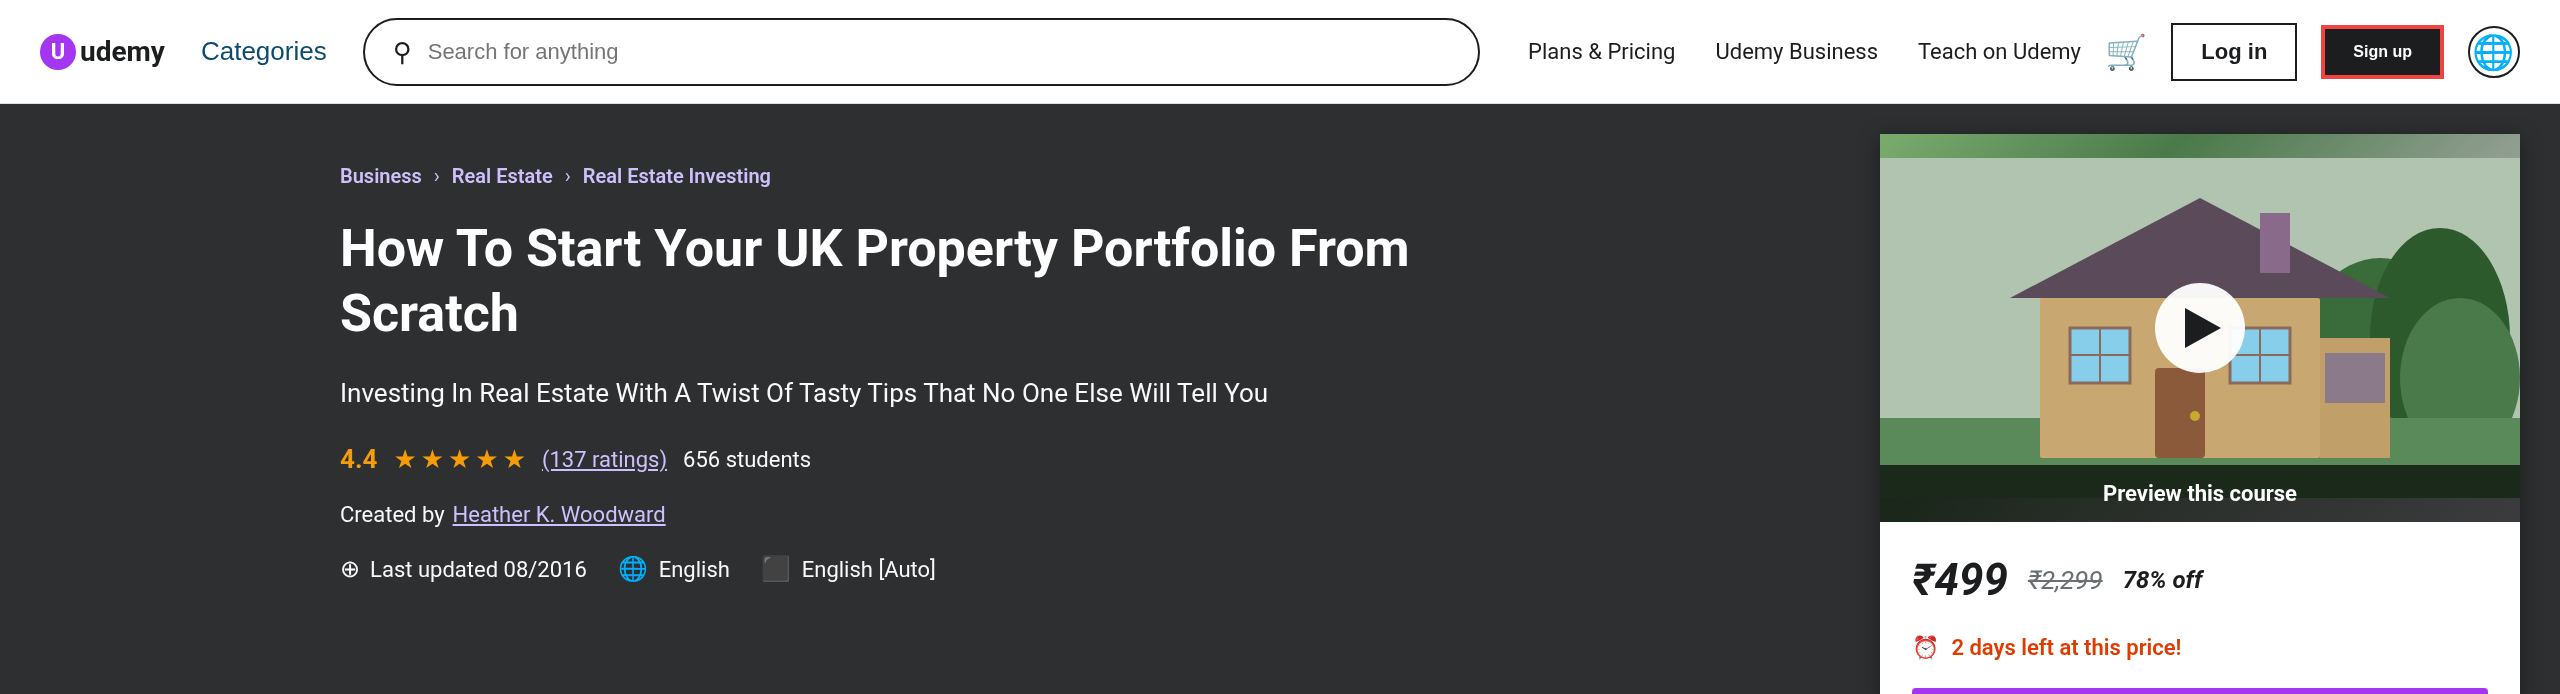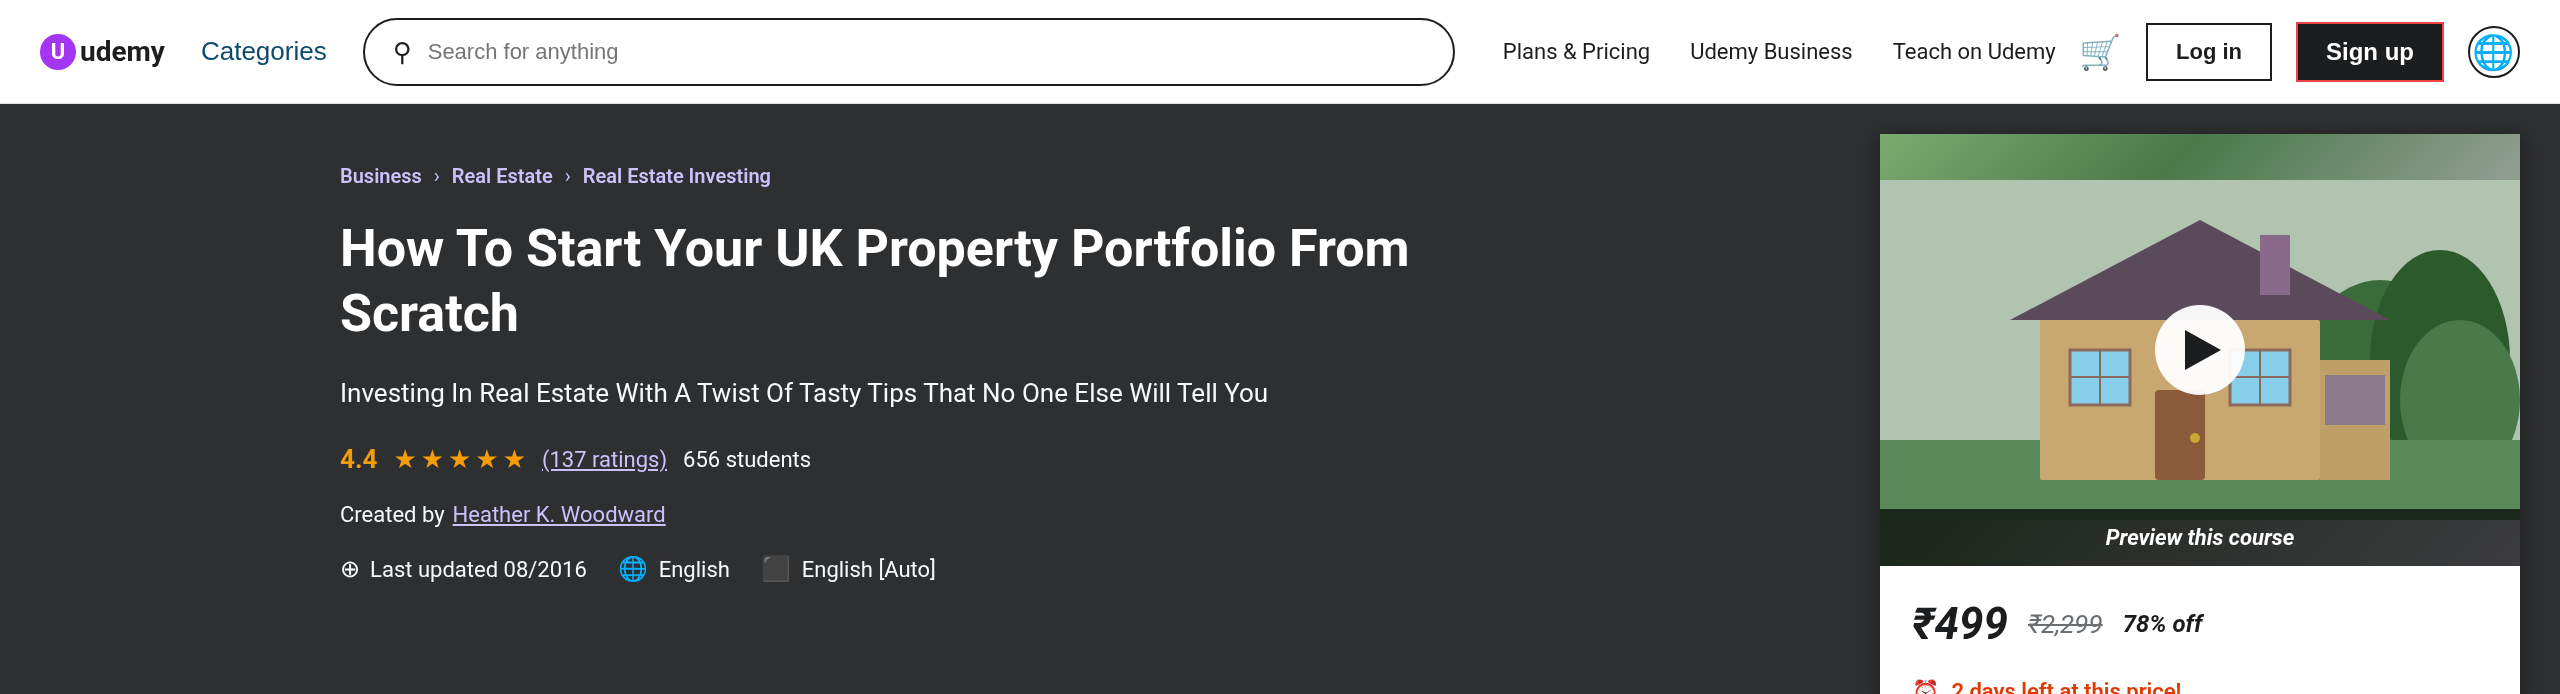--- a/index.html
+++ b/index.html
@@ -89,24 +89,24 @@
       border: 2px solid #1c1d1f;
       background: #fff;
       color: #1c1d1f;
       font-size: 22px;
       font-weight: 600;
       padding: 14px 28px;
       cursor: pointer;
       white-space: nowrap;
     }
     .btn-signup {
-      border: 2px solid #ef4444;
+      border: 4px solid #ef4444;
       background: #1c1d1f;
       color: #fff;
-      font-size: 24px;
+      font-size: 16px;
       font-weight: 600;
       padding: 14px 28px;
       cursor: pointer;
       white-space: nowrap;
     }
     .globe-icon {
       font-size: 34px;
       color: #1c1d1f;
       cursor: pointer;
       border: 2px solid #1c1d1f;
@@ -228,28 +228,27 @@
     
     .course-card {
       width: 640px;
       background: #fff;
       margin: 30px 40px 0 0;
       box-shadow: 0 4px 20px rgba(0,0,0,0.4);
       flex-shrink: 0;
     }
     .course-preview {
       width: 100%;
-      height: 432px;
+      height: 388px;
       background: #555;
       position: relative;
       display: flex;
       align-items: center;
       justify-content: center;
       overflow: hidden;
-      font-style: italic;
     }
     .house-bg {
       width: 100%;
       height: 100%;
       background: linear-gradient(135deg, #7aab6e 0%, #4a7a4a 30%, #8a9a8a 60%, #c8c8d0 100%);
       position: absolute;
       top: 0; left: 0;
     }
     .play-btn {
       position: absolute;

